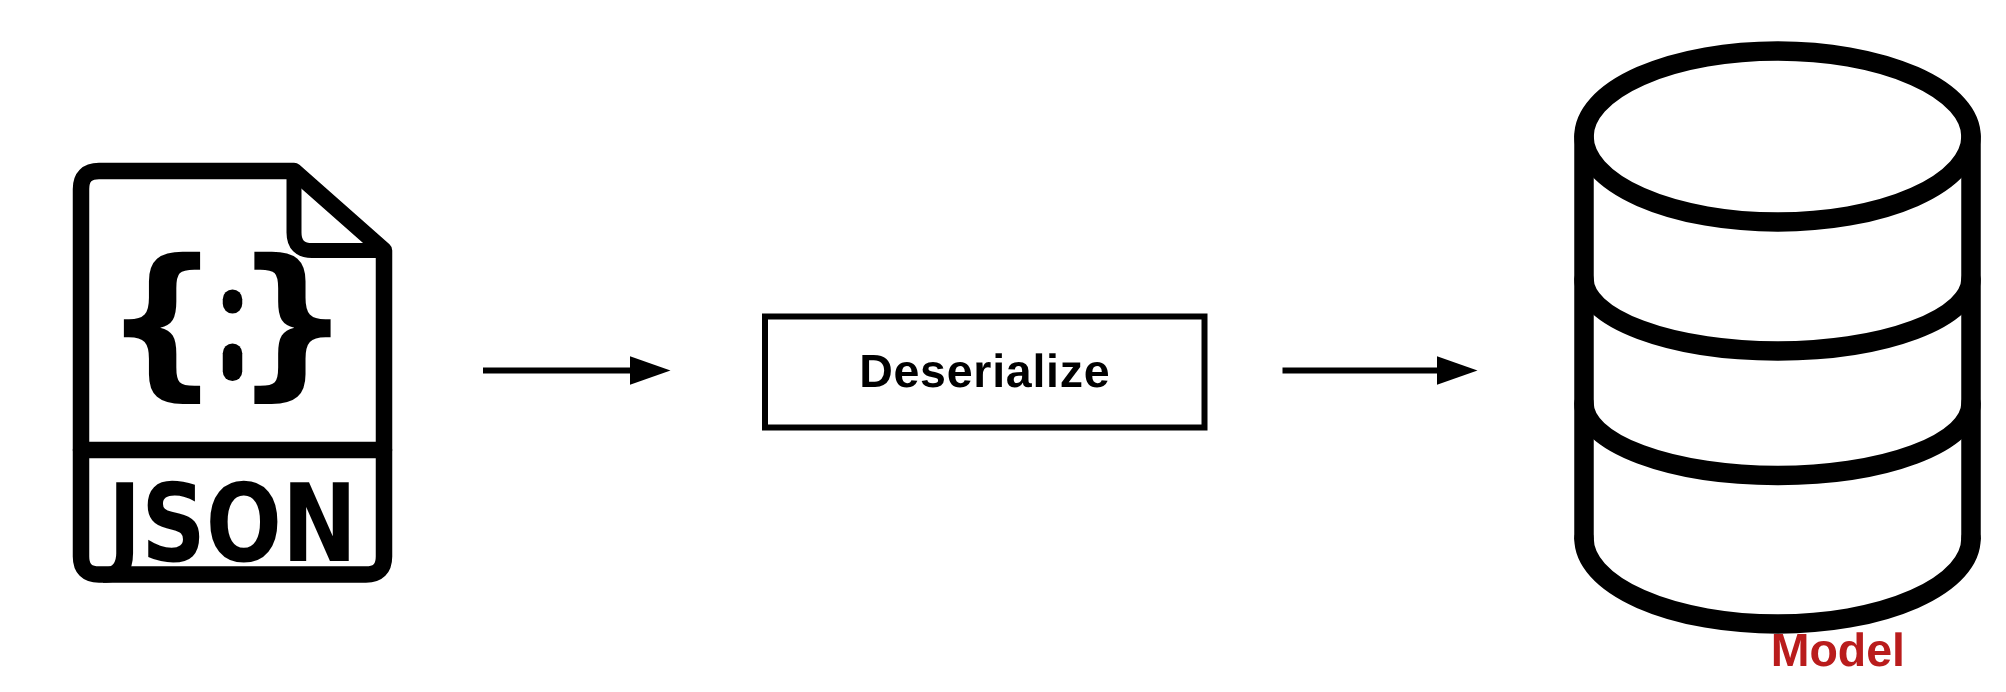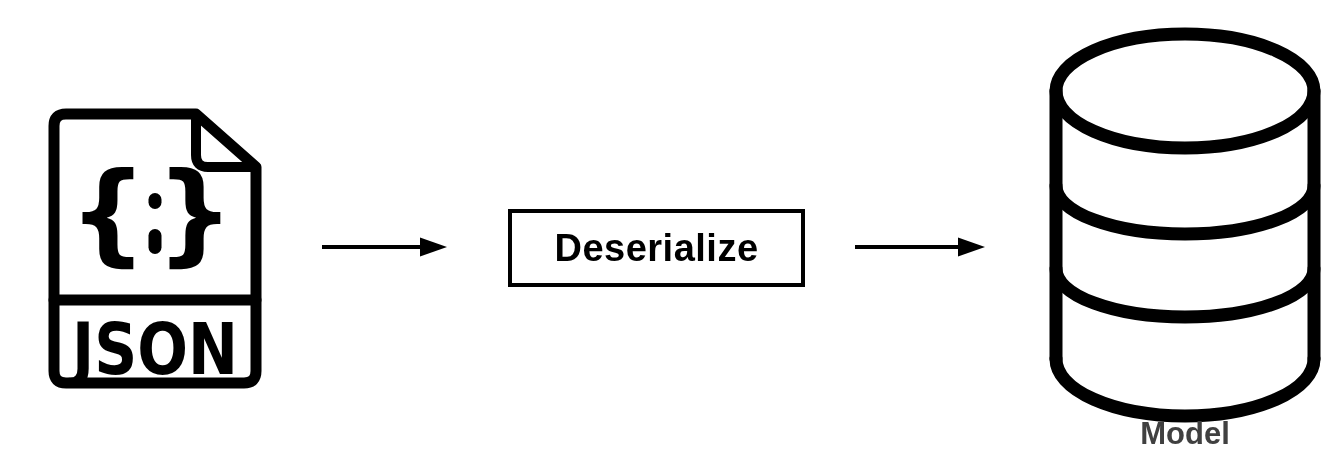--- a/index.html
+++ b/index.html
@@ -31,29 +31,29 @@
   .arrow1{left:315px;top:236px;}
   .arrow2{left:848px;top:236px;}
   
   .process-box{
     left:508px;top:209px;width:297px;height:78px;
     box-sizing:border-box;
     border:4px solid #000;background:#fff;
     display:flex;align-items:center;justify-content:center;
   }
   .process-box span{
-    font-weight:bold;font-size:38px;color:#000;letter-spacing:0.5px;
+    font-weight:bold;font-size:31px;color:#000;letter-spacing:0.5px;
   }
   
   .db-icon{left:1048px;top:26px;}
   .db-icon .ln{fill:none;stroke:#000;stroke-linecap:round;stroke-linejoin:round;stroke-width:13px;}
   
   .model-label{
     left:1100px;top:416px;width:170px;height:36px;
-    text-align:center;font-weight:bold;font-size:31px;color:#404040;line-height:36px;
+    text-align:right;font-weight:bold;font-size:31px;color:#b91c1c;line-height:36px;
   }
 </style>
 </head>
 <body>
 
 <div class="canvas">
 
   <svg class="abs json-icon" width="220" height="282" viewBox="0 0 220 282" aria-hidden="true">
     <path class="ln" stroke-width="11" d="M151,6 H21 Q9,6 9,18 V263 Q9,275 21,275 H199 Q211,275 211,263 V59 Z"></path>
     <path class="ln" stroke-width="10" d="M151,10 V47 Q151,59 163,59 H206"></path>

